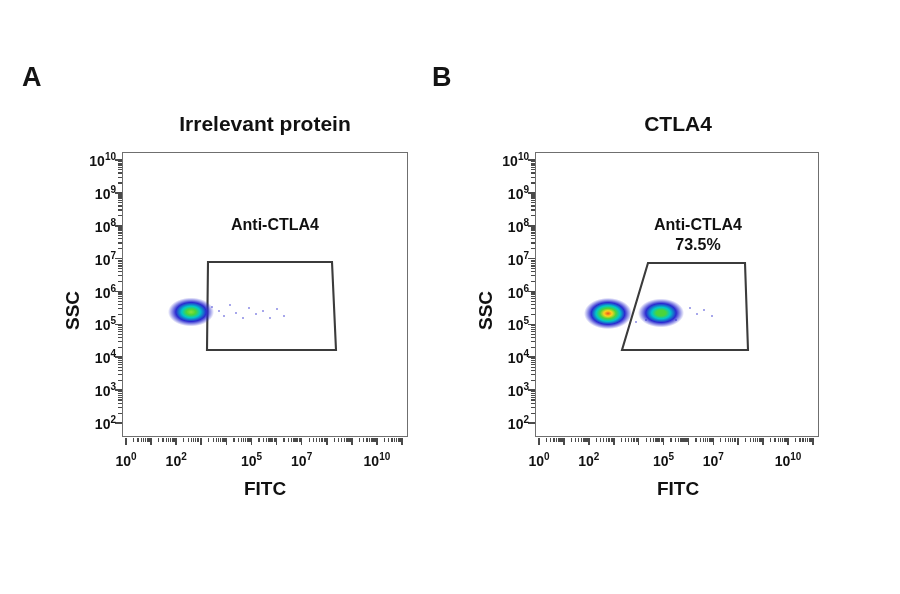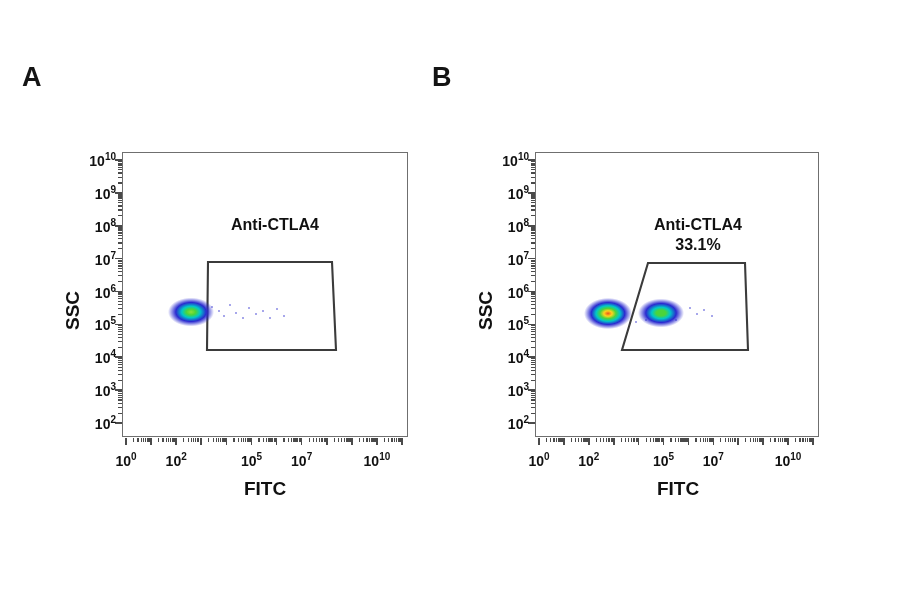--- a/index.html
+++ b/index.html
@@ -83,43 +83,45 @@
 </style>
 </head>
 <body>
 
 <div class="figure">
 
   <div class="panel-letter" id="letter-a">A</div>
   <div class="panel-letter" id="letter-b">B</div>
 
   <div class="panel" id="panel-a">
+    <div class="plot-title">Irrelevant protein</div>
     <div class="frame"></div>
     <div class="axis-title-x">FITC</div>
     <div class="axis-title-y">SSC</div>
     <div class="gate-label">
       <span>Anti-CTLA4</span>
     </div>
     <svg class="gate" width="450" height="594">
       <path d="M 208.0 262.0 L 332.0 262.0 L 336.0 350.0 L 207.0 350.0 Z"></path>
     </svg>
   </div>
 
   <div class="panel" id="panel-b">
+    <div class="plot-title">CTLA4</div>
     <div class="frame"></div>
     <div class="axis-title-x">FITC</div>
     <div class="axis-title-y">SSC</div>
     <svg class="gate" width="450" height="594">
       <path d="M 198.0 263.0 L 295.0 263.0 L 298.0 350.0 L 172.0 350.0 Z"></path>
     </svg>
   </div>
 
   <div class="gate-label" id="gate-label-b-host" style="position: absolute; left: 598px; top: 215px;">
     <span>Anti-CTLA4</span>
-    <span class="pct">33.1%</span>
+    <span class="pct">73.5%</span>
   </div>
 
 <div class="tick major-y" style="left: 115px; top: 422.15px;"></div>
     <div class="ytick-label" style="left: 76px; top: 423px; width: 40px;">10<sup>2</sup></div>
     <div class="tick minor-y" style="left: 118px; top: 412.504px;"></div>
     <div class="tick minor-y" style="left: 118px; top: 406.715px;"></div>
     <div class="tick minor-y" style="left: 118px; top: 402.607px;"></div>
     <div class="tick minor-y" style="left: 118px; top: 399.421px;"></div>
     <div class="tick minor-y" style="left: 118px; top: 396.818px;"></div>
     <div class="tick minor-y" style="left: 118px; top: 394.617px;"></div>

